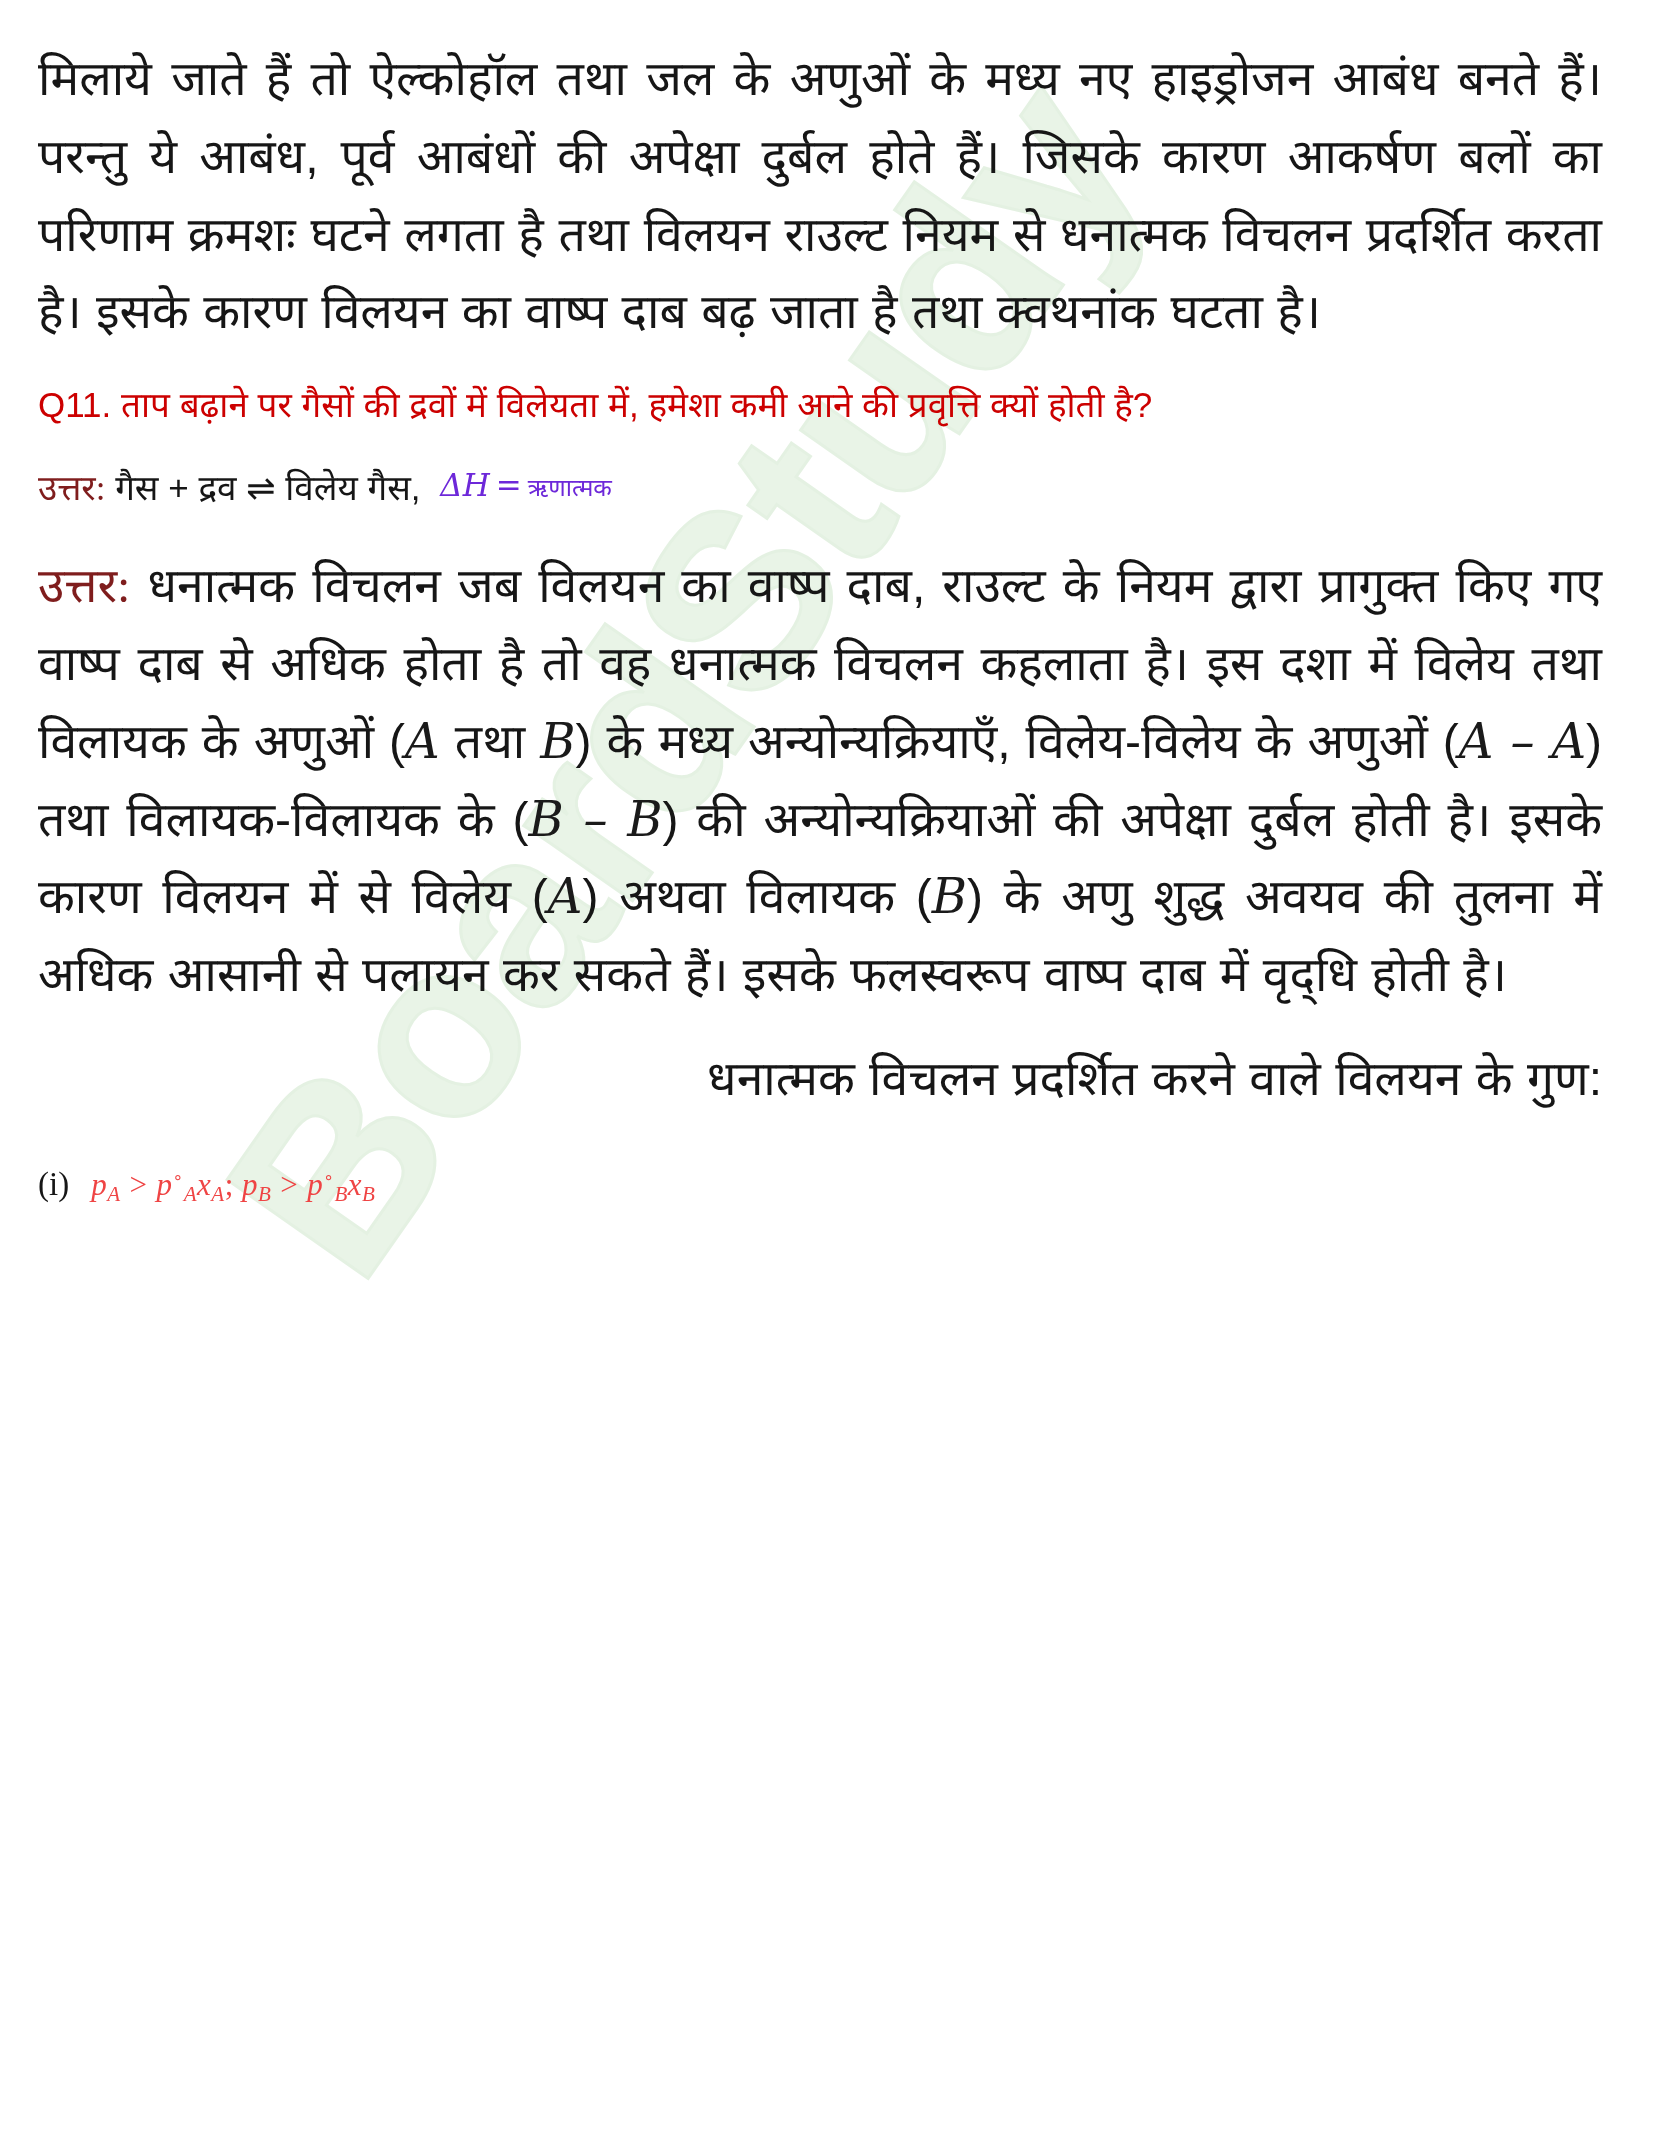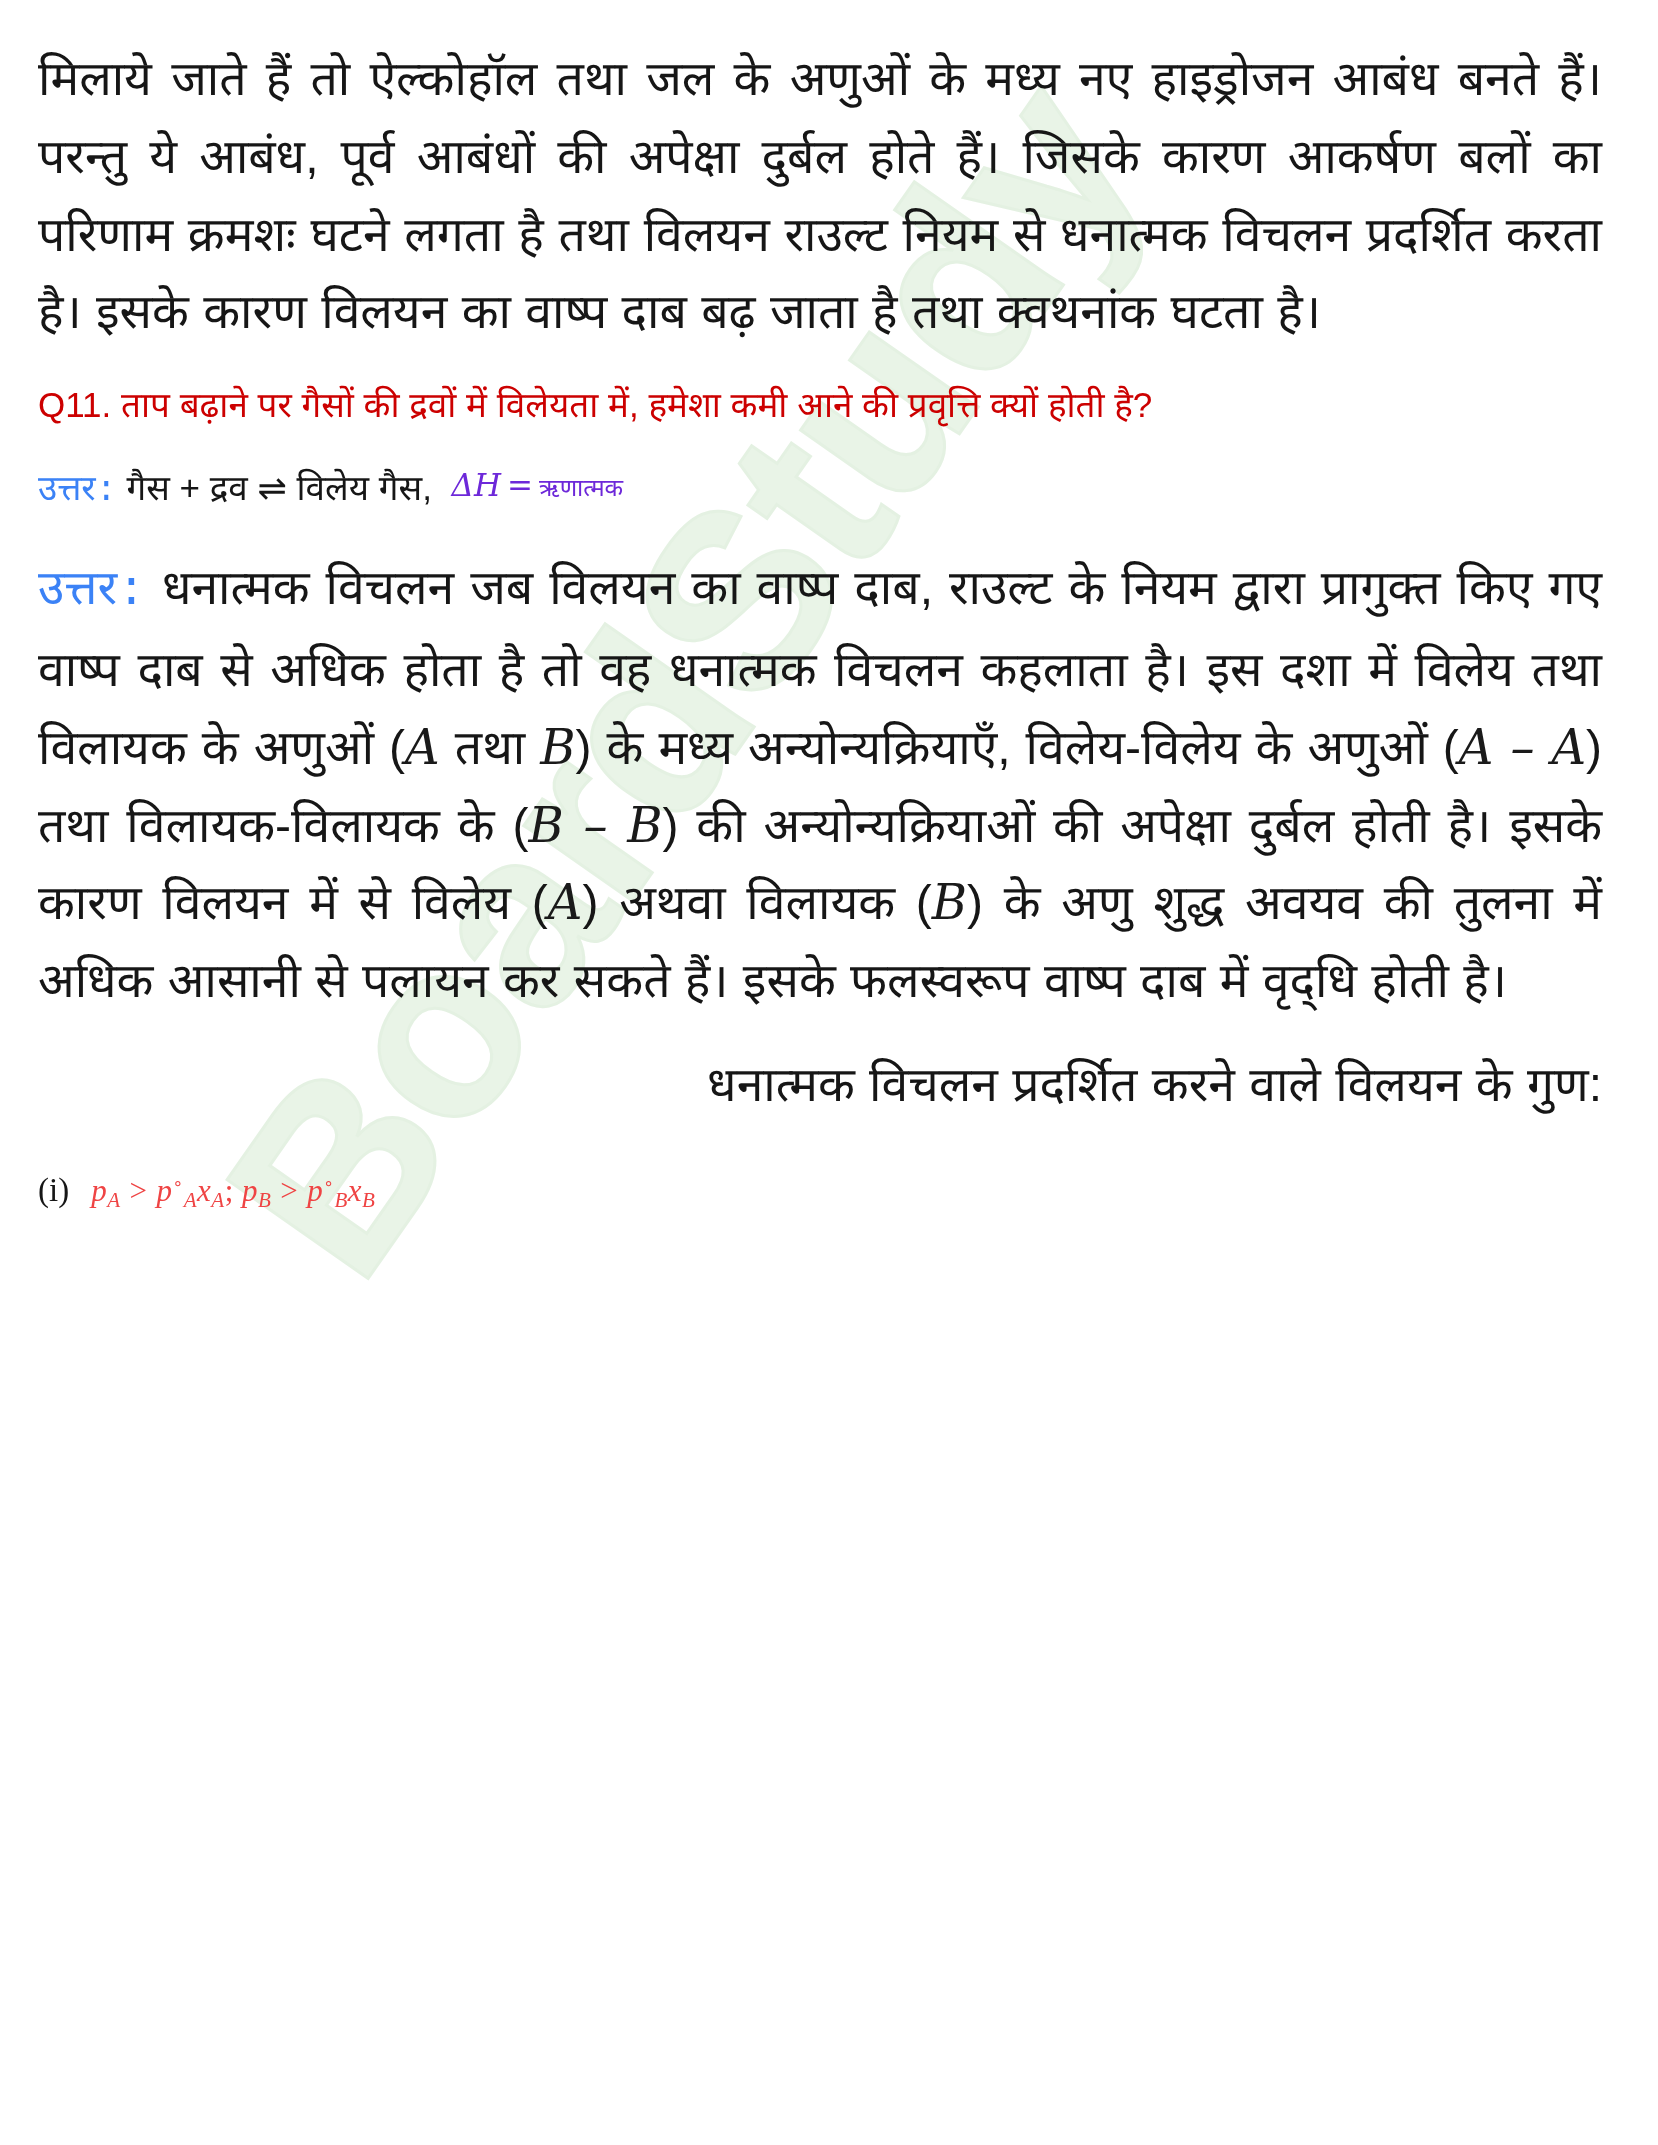--- a/index.html
+++ b/index.html
@@ -69,22 +69,22 @@
     font-family: "Liberation Sans", sans-serif;
     font-size: 35px;
     line-height: 1.62;
     color: #cc0000;
     font-weight: 400;
     text-align: justify;
     text-justify: inter-word;
   }
 
   .ans-label {
-    color: #3b82f6;
-    font-family: Liberation Mono, monospace;
+    color: #7f1d1d;
+    font-family: Liberation Serif, serif;
   }
 
   
   .math {
     font-family: "DejaVu Serif", "Liberation Serif", serif;
     font-style: italic;
     color: #1a1a1a;
   }
   .math-block {
     display: inline-block;

